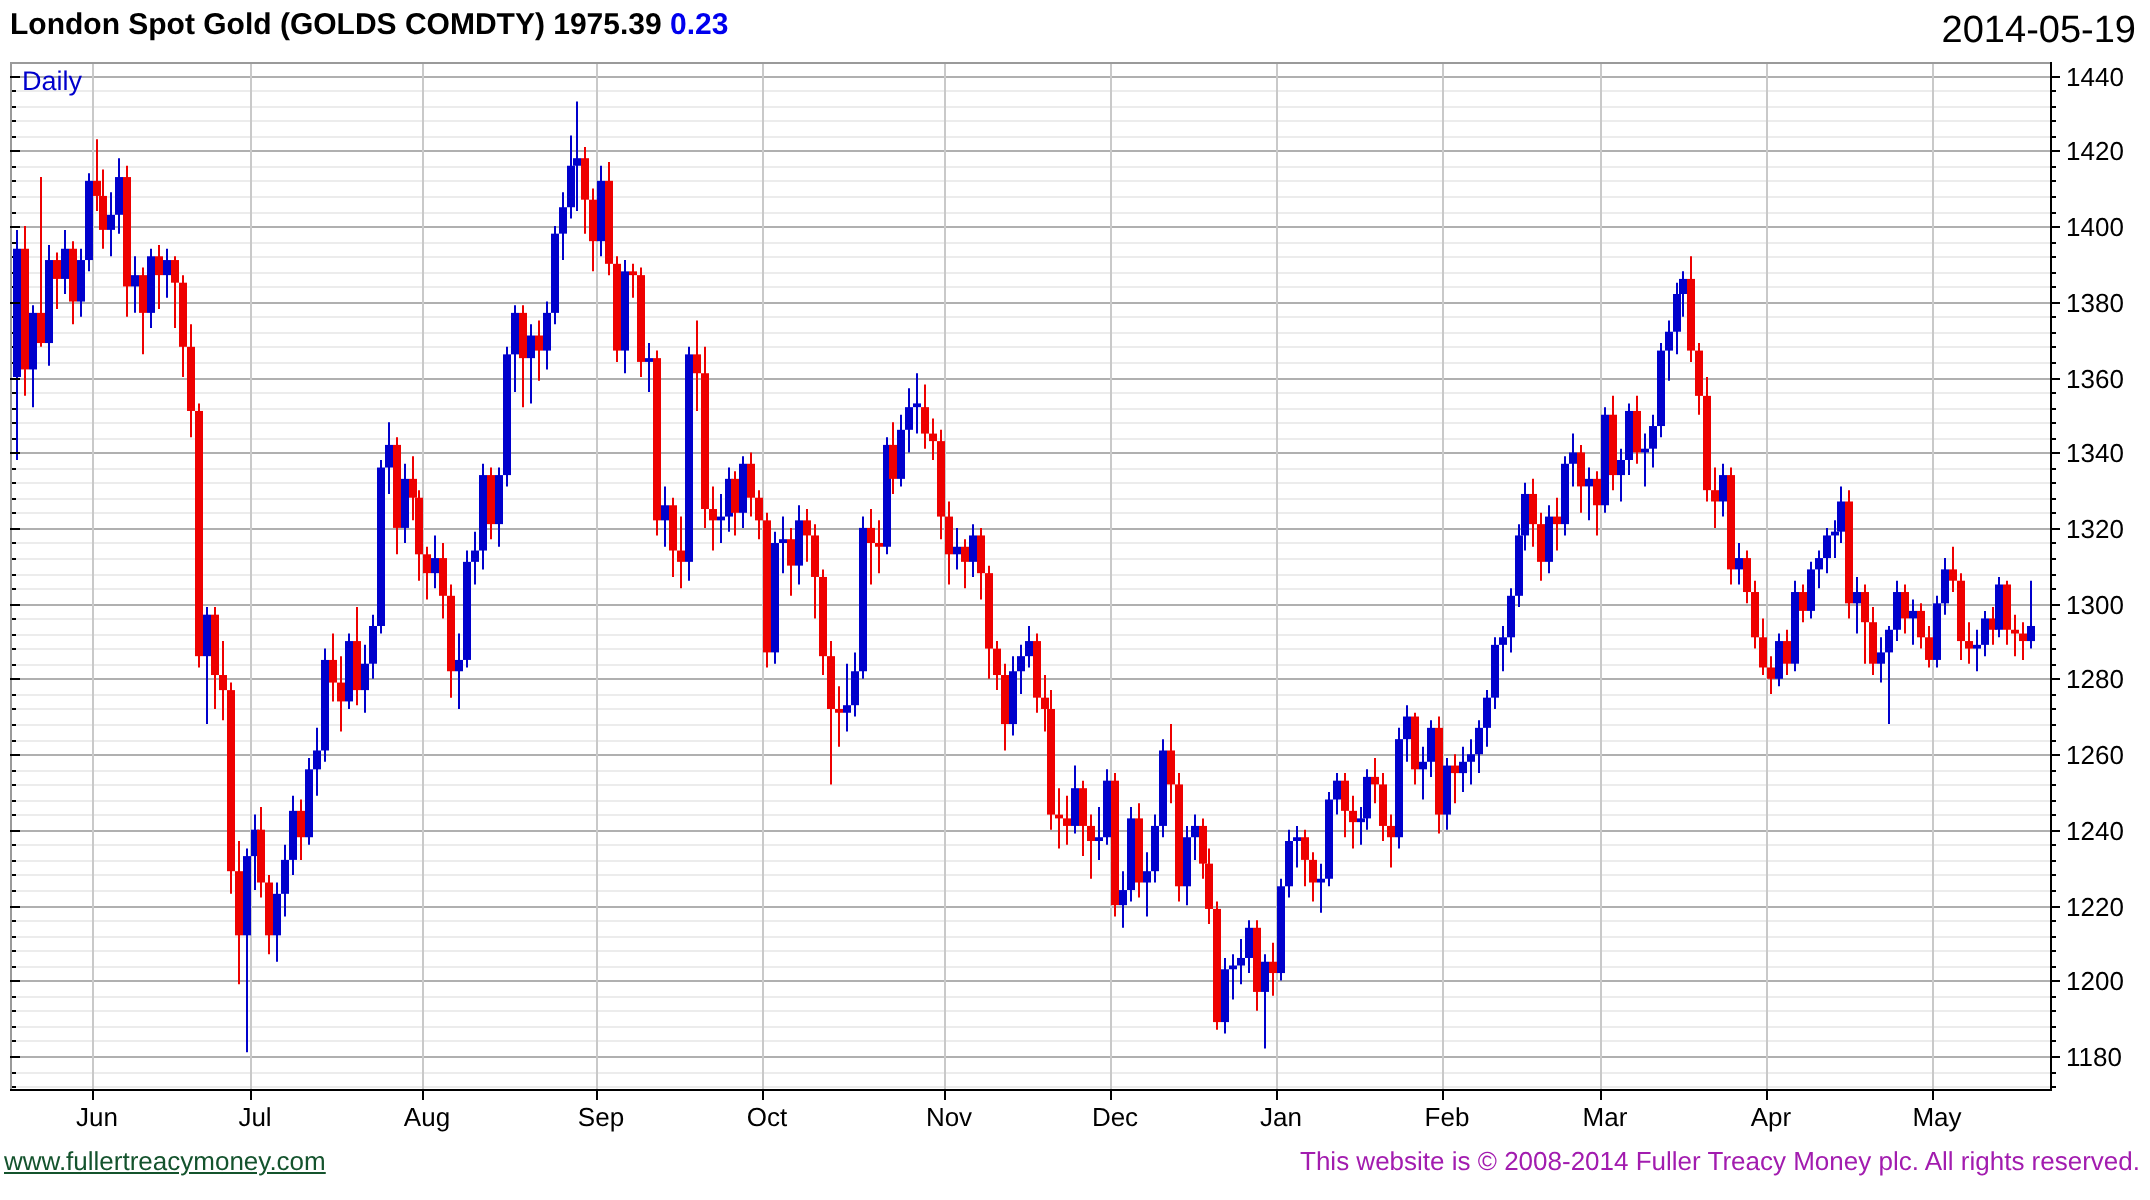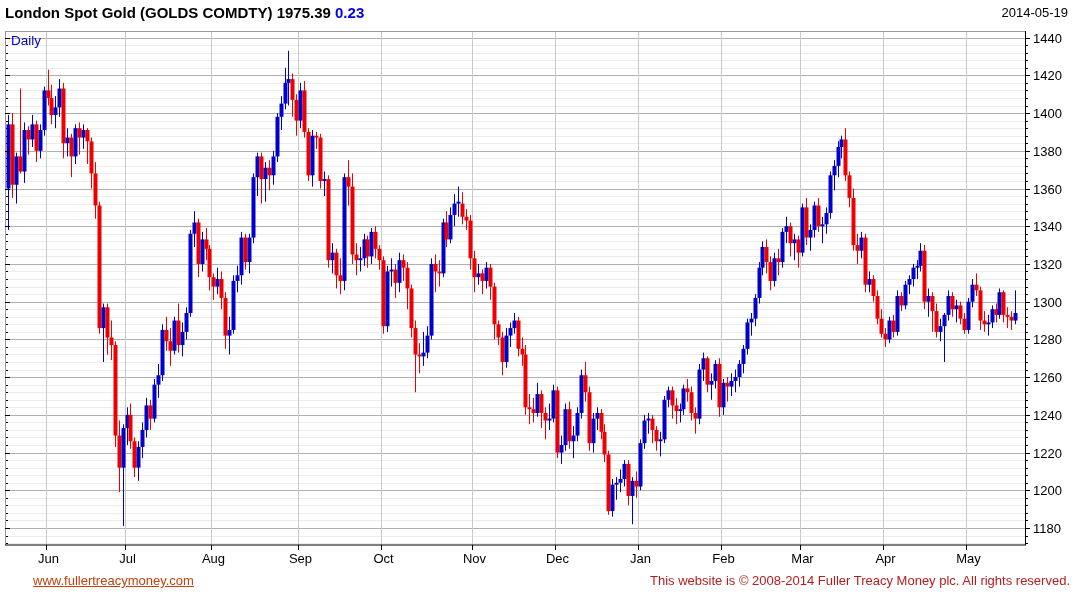--- a/index.html
+++ b/index.html
@@ -1,24 +1,24 @@
 <!DOCTYPE html>
 <html><head>
 <meta charset="utf-8">
 <style>
   html,body{margin:0;padding:0;background:#fff;}
   #screen{position:relative;width:1075px;height:600px;background:#ffffff;overflow:hidden;
           font-family:"Liberation Sans",sans-serif;}
   #title-line{position:absolute;left:5px;top:4px;font-size:15px;font-weight:bold;color:#000;white-space:pre;}
   #title-line .chg{color:#0000ee;}
-  #date-label{position:absolute;right:7px;top:5px;font-size:13px;color:#000;}
+  #date-label{position:absolute;right:7px;top:5px;font-size:19px;color:#000;}
   #chart-wrap{position:absolute;left:0;top:31px;width:1075px;height:535px;}
   #footer{position:absolute;left:0;top:571px;width:1075px;height:22px;font-size:13px;}
-  #site-link{position:absolute;left:2px;top:2px;color:#c2410c;text-decoration:underline;cursor:pointer;margin-left:31px;}
-  #copyright{position:absolute;right:5px;top:2px;color:#b91c1c;}
+  #site-link{position:absolute;left:2px;top:2px;color:#14532d;text-decoration:underline;cursor:pointer;}
+  #copyright{position:absolute;right:5px;top:2px;color:#a21caf;}
 </style>
 </head>
 <body>
 
 <div id="screen">
   <div id="title-line"><span>London Spot Gold (GOLDS COMDTY)</span><span> </span><span>1975.39</span><span> </span><span class="chg" style="color: rgb(0, 0, 238);">0.23</span></div>
   <div id="date-label">2014-05-19</div>
   <div id="chart-wrap">
     <svg id="chart-svg" width="1075" height="535" xmlns="http://www.w3.org/2000/svg">
         <line x1="5" y1="512.5" x2="1025" y2="512.5" stroke="#ececec" stroke-width="1"></line>

